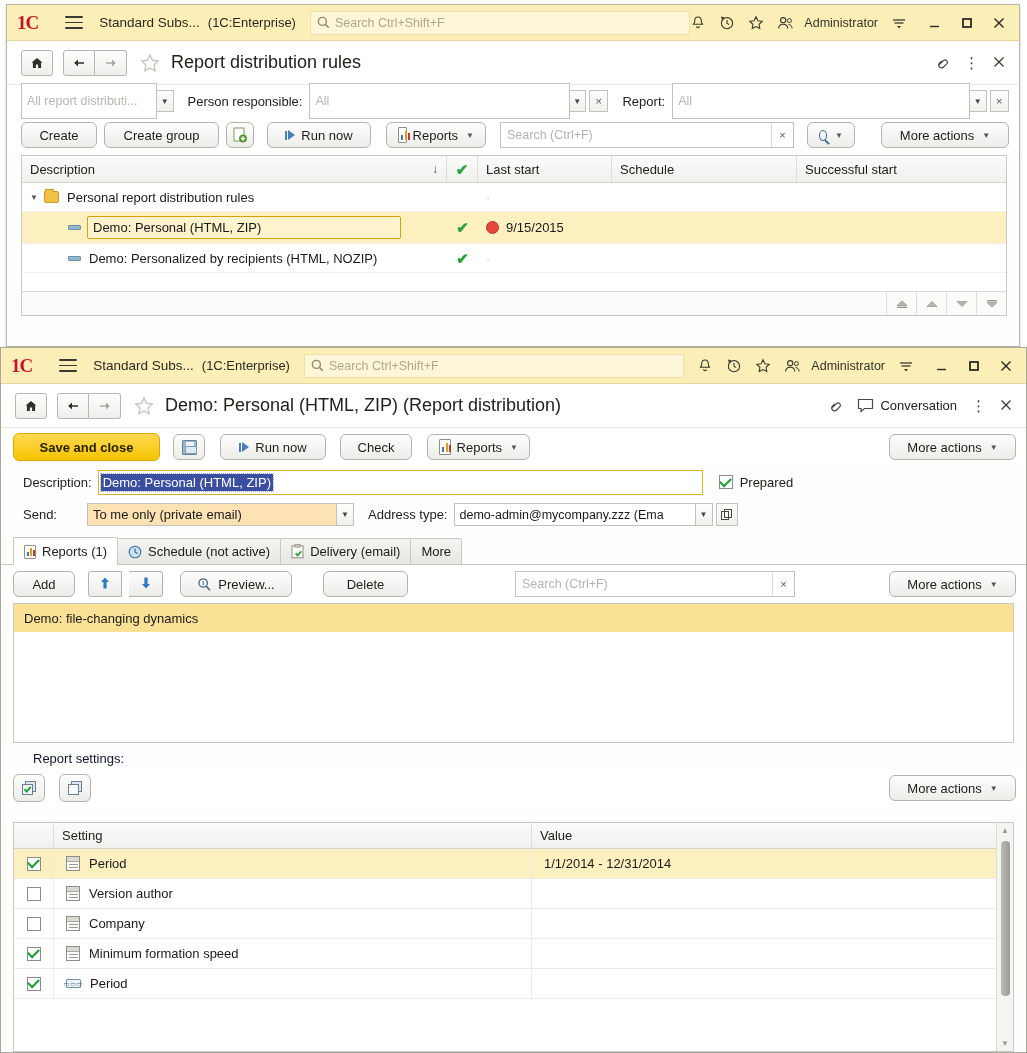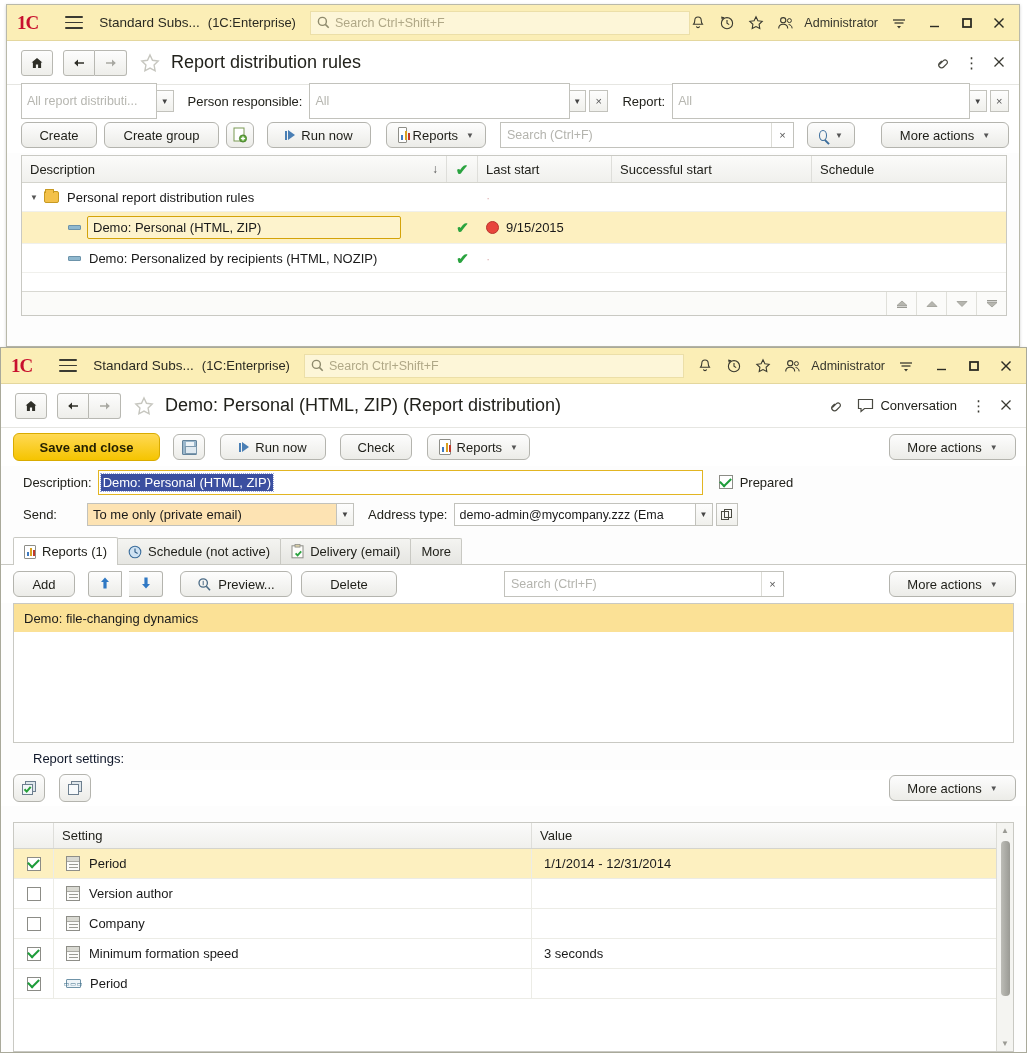--- a/index.html
+++ b/index.html
@@ -594,22 +594,22 @@
   <div class="grid" style="height:161px;display:flex;flex-direction:column">
     <div class="grid-head">
       <div class="gh" style="width:425px;justify-content:space-between">
         <span>Description</span>
         <span style="font-size:12px;color:#555">↓</span>
       </div>
       <div class="gh" style="width:31px;justify-content:center">
         <span class="ic-chk-green">✔</span>
       </div>
       <div class="gh" style="width:134px">Last start</div>
+      <div class="gh" style="width:185px">Schedule</div>
       <div class="gh" style="width:200px">Successful start</div>
-      <div class="gh" style="width:185px">Schedule</div>
     </div>
 
     <div class="grow">
       <div class="gcell" style="width:425px">
         <span class="tree-toggle">▼</span>
         <span class="ic ic-folder" style="margin:0 8px 0 2px"></span>
         <span>Personal report distribution rules</span>
       </div>
       <div class="gcell" style="width:31px"></div>
       <div class="gcell" style="width:134px;color:#e0b8b8">·</div>
@@ -904,21 +904,21 @@
     <div class="btn" style="width:112px;margin-left:10px">
       <span class="ic">
         <svg width="15" height="15" viewBox="0 0 15 15">
             <circle cx="6.2" cy="6" r="4.2" fill="none" stroke="#4a6a85" stroke-width="1.3"></circle>
             <line x1="9.3" y1="9.2" x2="13" y2="13.2" stroke="#4a6a85" stroke-width="1.6"></line>
             <line x1="6.2" y1="3.8" x2="6.2" y2="8.2" stroke="#4a6a85" stroke-width="1"></line>
           </svg>
       </span>
       <span>Preview...</span>
     </div>
-    <div class="btn" style="width:96px;margin-left:2px">Delete</div>
+    <div class="btn" style="width:85px;margin-left:24px">Delete</div>
     <div class="searchbox" style="width:280px;margin-left:100px">
       <input style="width: 256px;" placeholder="Search (Ctrl+F)">
       <span class="sx">×</span>
     </div>
     <div class="btn tb-push" style="width:127px">
       <span>More actions</span>
       <span class="caret">▼</span>
     </div>
   </div>
 
@@ -993,21 +993,20 @@
     </div>
 
     <div class="setrow">
       <span class="c-chk">
           <span class="chk on"></span>
         </span>
       <span class="c-name">
         <span class="ic-calendar"></span>
         <span>Minimum formation speed</span>
       </span>
-      <span class="c-val">3 seconds</span>
     </div>
 
     <div class="setrow">
       <span class="c-chk">
           <span class="chk on"></span>
         </span>
       <span class="c-name">
         <span class="ic-num">▭▭▭</span>
         <span>Period</span>
       </span>

